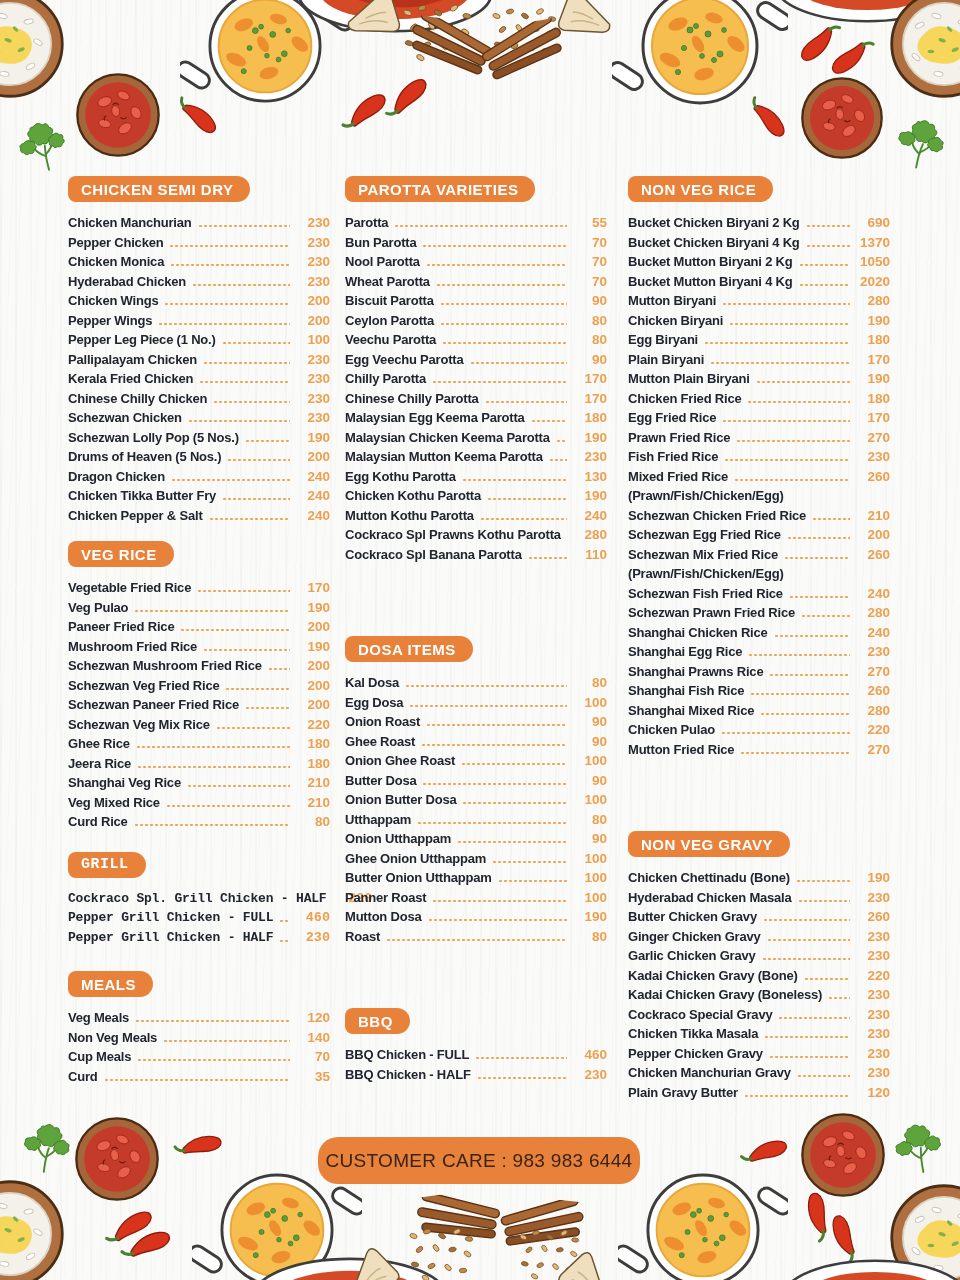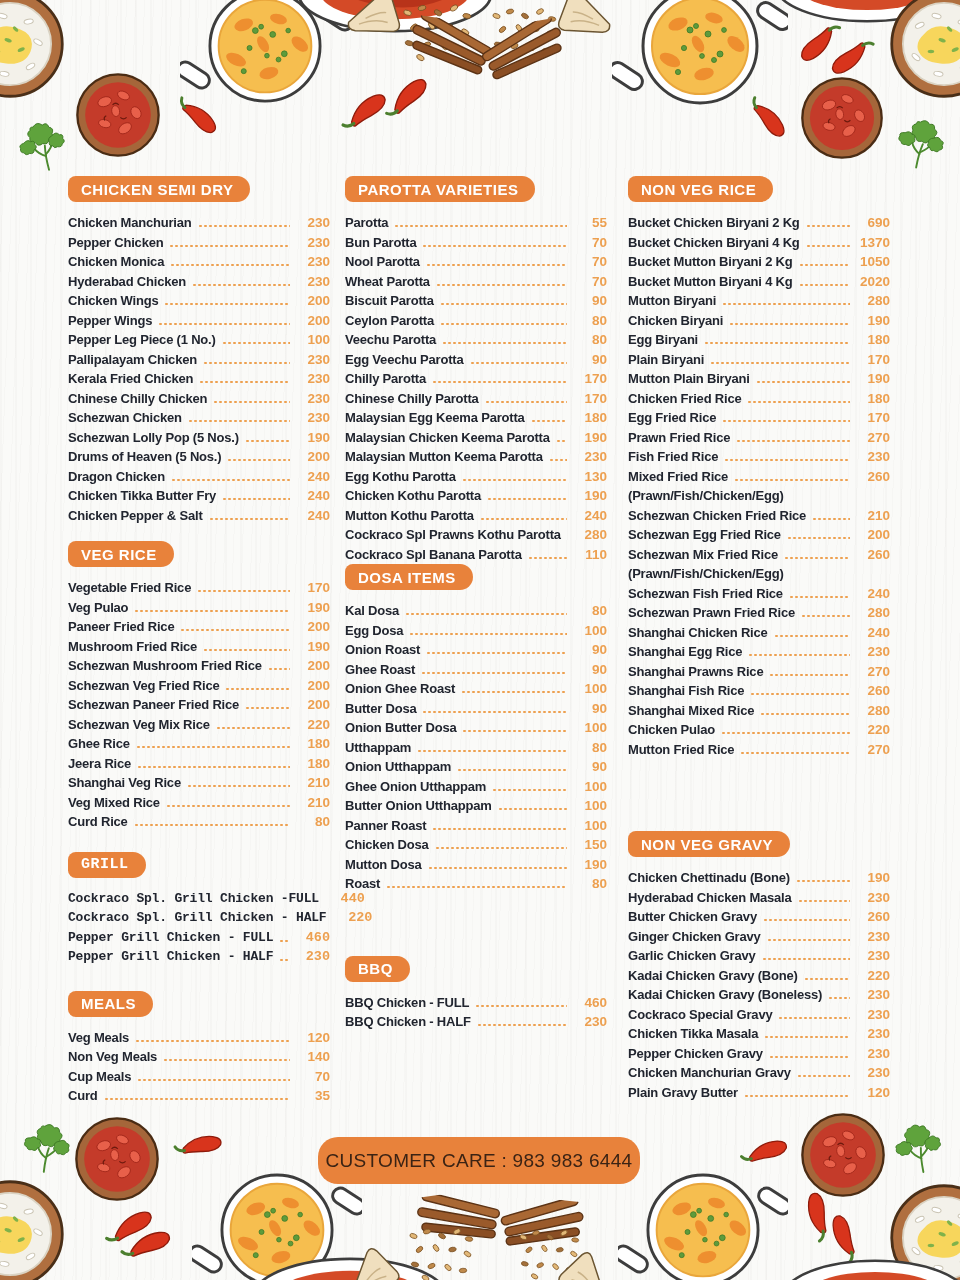--- a/index.html
+++ b/index.html
@@ -9,21 +9,21 @@
       repeating-linear-gradient(90deg, rgba(60,50,40,0.025) 0 2px, transparent 2px 15px),
       repeating-linear-gradient(92deg, rgba(60,50,40,0.018) 0 1px, transparent 1px 9px),
       #fafaf8;}
   
   .menu{position:absolute;left:68px;top:176px;width:824px;display:flex;}
   .col{width:262px;}
   .col.c2{margin-left:15px;}
   .col.c3{margin-left:21px;}
   .sec{margin:0;}
   .mt16{margin-top:16px;} .mt20{margin-top:20px;font-family:Liberation Mono, monospace;} .mt24{margin-top:24px;}
-  .mt62{margin-top:62px;} .mt63{margin-top:72px;} .mt72{}
+  .mt62{margin-top:62px;} .mt63{margin-top:72px;} .mt72{margin-top:72px;}
   .pill{display:inline-flex;align-items:center;height:26px;padding:0 17px 0 13px;
     background:#E8823B;border-radius:9px 15px 15px 9px;margin-bottom:11px;}
   .pill span{color:#ffffff;font-size:15px;font-weight:800;letter-spacing:.5px;line-height:1;}
   .row{display:flex;align-items:baseline;height:19.5px;}
   .nm{font-size:13px;font-weight:700;color:#21252F;letter-spacing:-0.2px;white-space:nowrap;line-height:19.5px;}
   .dots{flex:1;height:4px;margin:0 6px;align-self:center;margin-top:7px;
     background-image:radial-gradient(circle,#EDA050 1.05px,transparent 1.35px);
     background-size:5px 4px;background-repeat:repeat-x;background-position:left center;}
   .pr{font-size:13.5px;font-weight:800;color:#EDA050;min-width:34px;text-align:right;white-space:nowrap;line-height:19.5px;}
   .row.noprice .dots,.row.noprice .pr{visibility:hidden;}
@@ -540,25 +540,20 @@
               <span class="pr">80</span>
             </div>
           </div>
       </section>
       <section class="sec mt20">
         <div class="pill">
             <span>GRILL</span>
           </div>
         <div class="rows">
             <div class="row">
-              <span class="nm">Cockraco Spl. Grill Chicken -FULL</span>
-              <span class="dots"></span>
-              <span class="pr">440</span>
-            </div>
-            <div class="row">
               <span class="nm">Cockraco Spl. Grill Chicken - HALF</span>
               <span class="dots"></span>
               <span class="pr">220</span>
             </div>
             <div class="row">
               <span class="nm">Pepper Grill Chicken - FULL</span>
               <span class="dots"></span>
               <span class="pr">460</span>
             </div>
             <div class="row">
@@ -754,25 +749,20 @@
               <span class="nm">Butter Onion Utthappam</span>
               <span class="dots"></span>
               <span class="pr">100</span>
             </div>
             <div class="row">
               <span class="nm">Panner Roast</span>
               <span class="dots"></span>
               <span class="pr">100</span>
             </div>
             <div class="row">
-              <span class="nm">Chicken Dosa</span>
-              <span class="dots"></span>
-              <span class="pr">150</span>
-            </div>
-            <div class="row">
               <span class="nm">Mutton Dosa</span>
               <span class="dots"></span>
               <span class="pr">190</span>
             </div>
             <div class="row">
               <span class="nm">Roast</span>
               <span class="dots"></span>
               <span class="pr">80</span>
             </div>
           </div>

